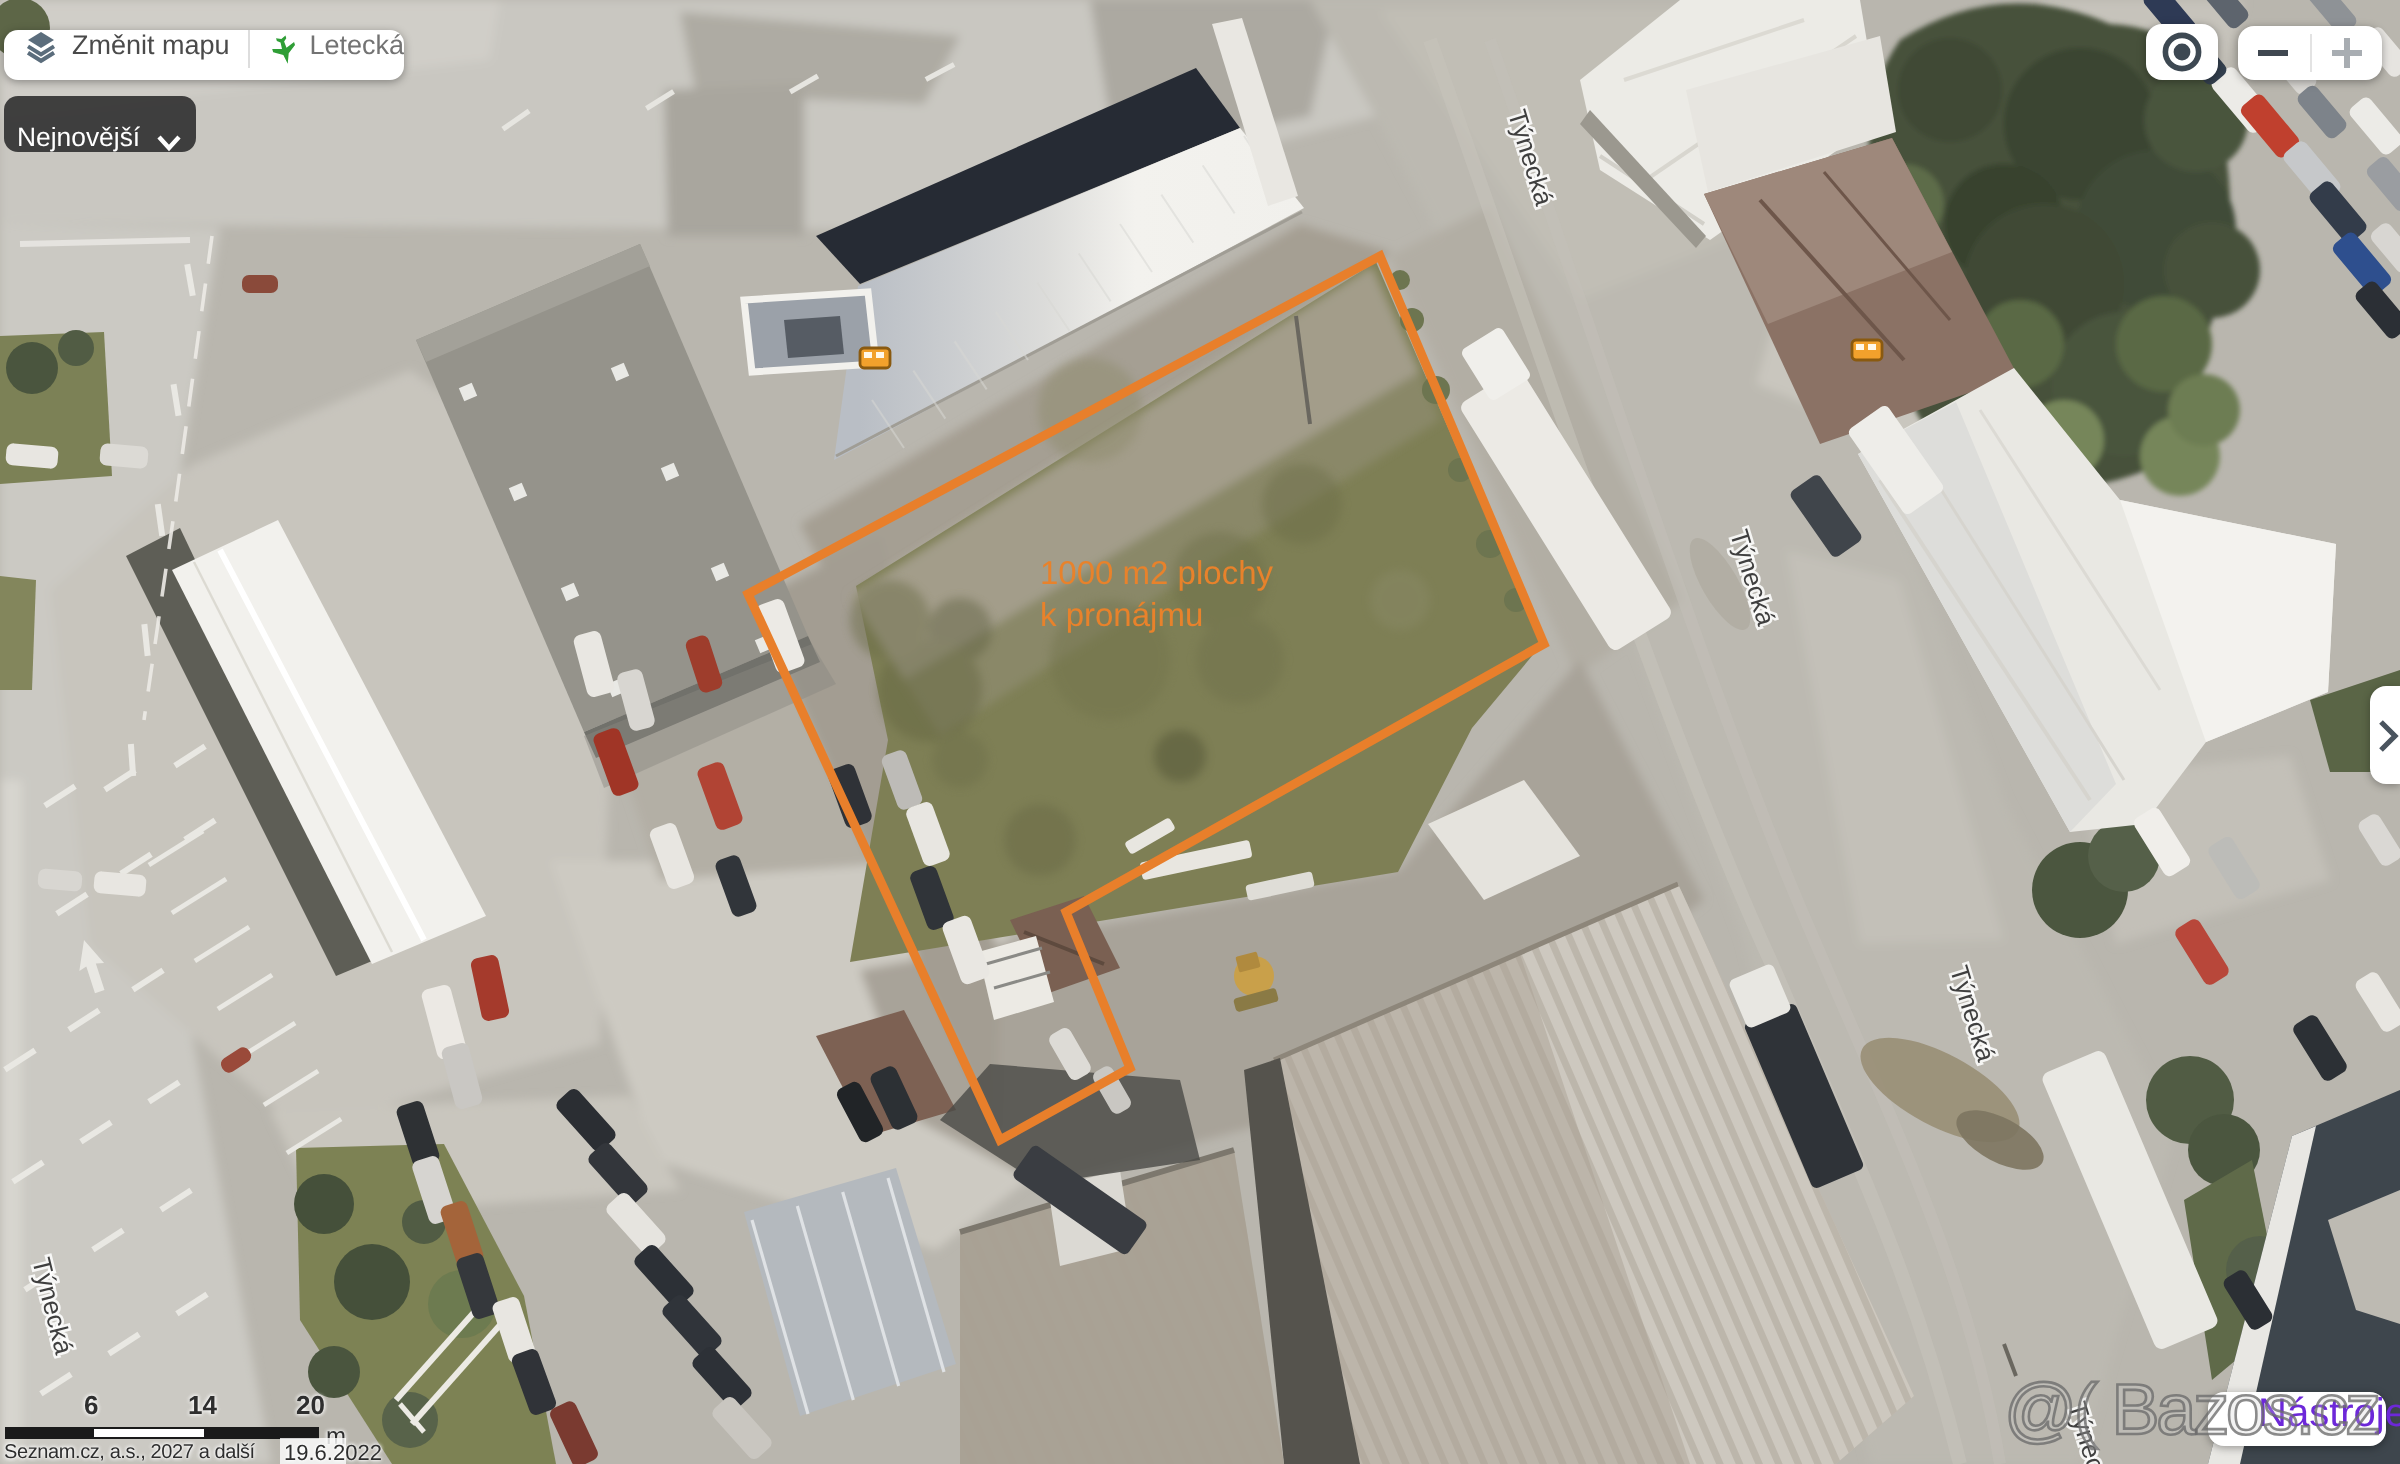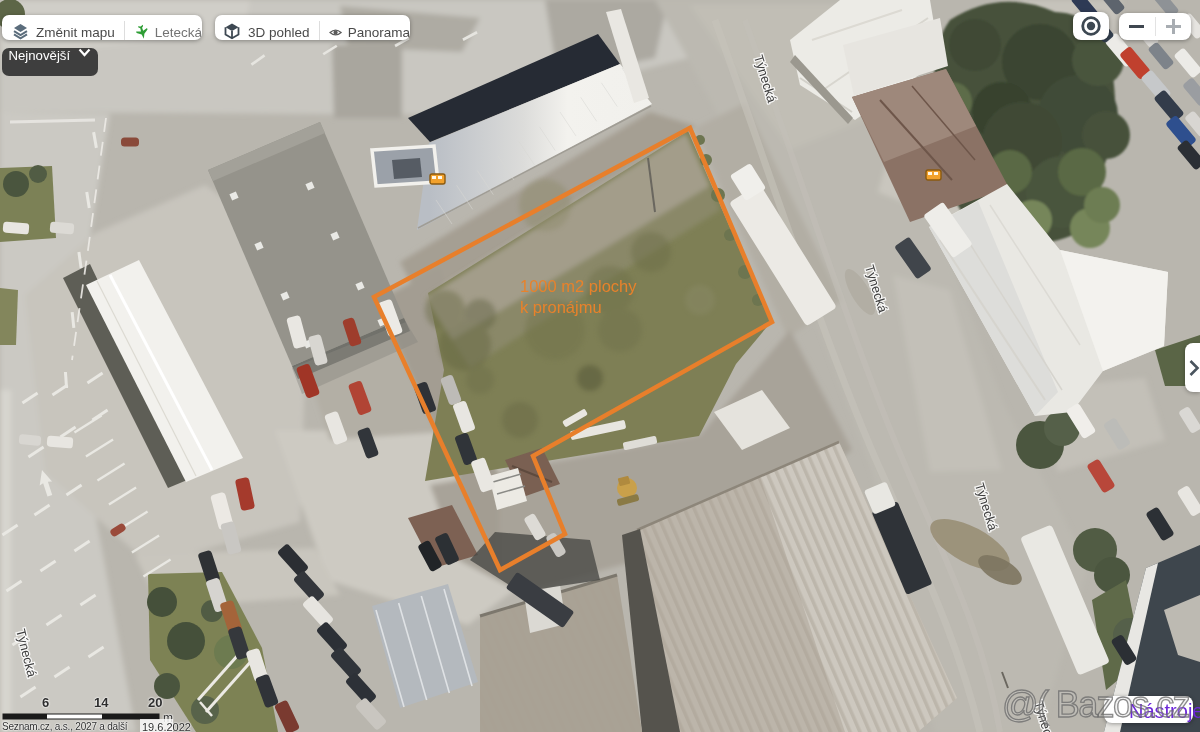--- a/index.html
+++ b/index.html
@@ -1,18 +1,18 @@
 <!DOCTYPE html>
 <html><head><meta charset="utf-8"><style>
 *{margin:0;padding:0;box-sizing:border-box}
 html,body{width:1200px;height:732px;overflow:hidden;font-family:"Liberation Sans",sans-serif}
 #stage{position:relative;width:1200px;height:732px;overflow:hidden;background:#b9b6ae}
-.pill{position:absolute;background:#fff;border-radius:7px;box-shadow:0 1px 4px rgba(0,0,0,.35);display:flex;align-items:flex-end;font-size:13.5px;color:#4a4a4a;white-space:nowrap}
+.pill{position:absolute;background:#fff;border-radius:7px;box-shadow:0 1px 4px rgba(0,0,0,.35);display:flex;align-items:flex-start;font-size:13.5px;color:#4a4a4a;white-space:nowrap}
 .pill .sep{width:1px;height:19px;background:#ddd;margin:0 9px;flex:none}
-.dark{position:absolute;background:rgba(55,55,55,.95);border-radius:7px;color:#fff;font-size:13.2px;display:flex;align-items:flex-start;padding:0 6.5px;white-space:nowrap}
+.dark{position:absolute;background:rgba(55,55,55,.95);border-radius:7px;color:#fff;font-size:13.2px;display:flex;align-items:flex-end;padding:0 6.5px;white-space:nowrap}
 .sq{position:absolute;background:#fff;border-radius:8px;box-shadow:0 1px 4px rgba(0,0,0,.35);display:flex;align-items:center;justify-content:center}
 .wm{position:absolute;left:1002px;top:684px;font-size:36px;font-weight:normal;color:rgba(205,205,205,.26);
  -webkit-text-stroke:1.3px rgba(108,108,108,.78);white-space:nowrap;letter-spacing:-1.6px}
 .attr{position:absolute;font-size:11px;color:#2e2e2e;text-shadow:0 0 2px #fff,0 0 2px #fff,0 0 1px #fff;white-space:nowrap}
 .num{position:absolute;font-size:13px;color:#2e2e2e;text-shadow:0 0 2px #fff,0 0 2px #fff;font-weight:bold}
 </style></head><body>
 <div id="stage">
 <svg width="1200" height="732" viewBox="0 0 1200 732">
       <rect width="1200" height="732" fill="#b9b6ae"></rect>
 <defs>
@@ -351,34 +351,20 @@
     <path d="M2 8.2 L8.5 12.2 L15 8.2" fill="none" stroke="#5b6d7c" stroke-width="2"></path>
     <path d="M2 11.4 L8.5 15.4 L15 11.4" fill="none" stroke="#5b6d7c" stroke-width="2"></path>
   </svg>
   <span style="margin-left:7px">Změnit mapu</span>
   <div class="sep"></div>
   <svg width="18" height="18" viewBox="0 0 18 18">
     <path d="M16 2 L10.2 4.4 L4 3.4 L2.6 4.8 L7.8 7.2 L5.2 10.2 L2.8 10 L1.6 11.2 L4.6 12.4 L5.8 15.4 L7 14.2 L6.8 11.8 L9.8 9.2 L12.6 14.4 L14 13 L12.6 6.8 Z" fill="#2f9e36" transform="rotate(118 9 9)"></path>
   </svg>
   <span style="margin-left:6px;color:#737373">Letecká</span>
 </div>
-<div class="pill" style="left:215px;top:15px;width:195px;height:25px;overflow:hidden">
-  <svg width="18" height="18" viewBox="0 0 18 18" style="margin-left:8px;flex:none">
-    <path d="M9 1.5 L15.5 5.2 L9 8.9 L2.5 5.2 Z" fill="#3d4852"></path>
-    <path d="M15.5 5.2 V12.6 L9 16.3 L2.5 12.6 V5.2" fill="none" stroke="#3d4852" stroke-width="1.8"></path>
-    <path d="M9 8.9 V16.3" stroke="#3d4852" stroke-width="1.8"></path>
-  </svg>
-  <span style="margin-left:7px">3D pohled</span>
-  <div class="sep"></div>
-  <svg width="19" height="15" viewBox="0 0 19 15">
-    <path d="M1.5 7.5 Q9.5 0.5 17.5 7.5 Q9.5 14.5 1.5 7.5 Z" fill="none" stroke="#5a5a5a" stroke-width="1.8"></path>
-    <circle cx="9.5" cy="7.5" r="3" fill="#5a5a5a"></circle>
-  </svg>
-  <span style="margin-left:6px">Panorama</span>
-</div>
 <div class="dark" style="left:2px;top:48px;height:28px">
   Nejnovější
   <svg width="13" height="9" viewBox="0 0 13 9" style="margin-left:8px">
     <path d="M1.5 1.5 L6.5 7 L11.5 1.5" fill="none" stroke="#fff" stroke-width="2.2"></path>
   </svg>
 </div>
 
 
 <div class="sq" style="left:1073px;top:12px;width:36px;height:28px">
   <svg width="22" height="22" viewBox="0 0 22 22">

